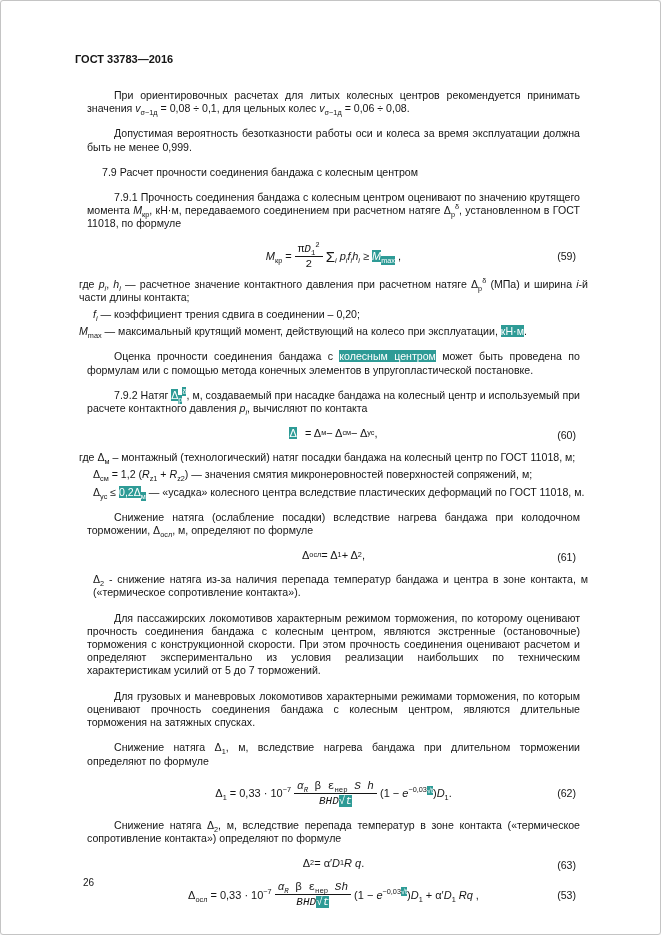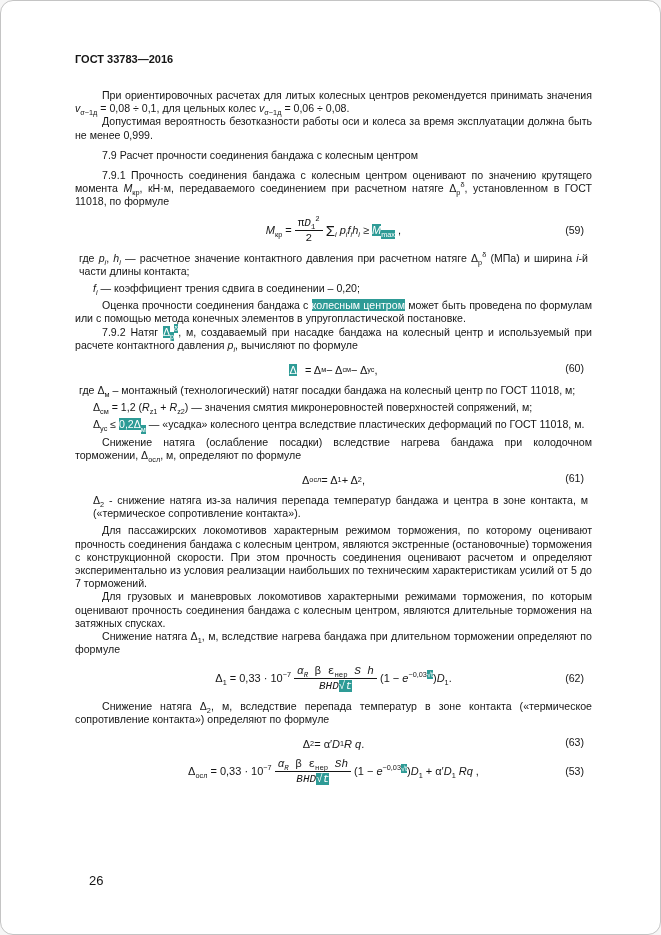--- a/index.html
+++ b/index.html
@@ -1,38 +1,38 @@
 <!DOCTYPE html>
 <html style="--hl: #2e9b96;"><head>
 <meta charset="utf-8">
 <style>
   html,body{margin:0;padding:0;background:#f6f6f6;}
   .page{
     position:relative;width:661px;height:935px;box-sizing:border-box;
-    background:#ffffff;border:1px solid #c4c4c4;border-radius:13px;
+    background:#ffffff;border:1px solid #c4c4c4;border-radius:3px;
     font-family:"Liberation Sans",sans-serif;color:#151515;overflow:hidden;
   }
   .content{position:absolute;left:74px;top:52px;width:517px;}
   .doc-header{font-weight:bold;font-size:11px;margin:0 0 24px 0;}
-  p.body{margin:0;font-size:10.6px;line-height:13.2px;text-align:justify;}
+  p.body{margin:12px;font-size:10.6px;line-height:13.2px;text-align:justify;}
   .indent{text-indent:27px;}
   .section-heading{font-weight:normal;font-size:10.6px;line-height:13.2px;margin:7px 0;text-indent:27px;}
   sub,sup{font-size:7.3px;line-height:0;}
   .it{font-style:italic;}
   .hl{background:var(--hl,#2e9b96);color:#ffffff;}
   .big{font-size:15px;vertical-align:-2px;}
-  .formula{position:relative;display:flex;align-items:flex-end;justify-content:center;margin:8px 0;font-size:11px;min-height:16px;}
+  .formula{position:relative;display:flex;align-items:flex-start;justify-content:center;margin:8px 0;font-size:11px;min-height:16px;}
   .f-body{display:inline-flex;align-items:center;}
-  .f-num{position:absolute;right:8px;top:50%;transform:translateY(-50%);font-size:10.6px;}
+  .f-num{position:absolute;right:16px;top:50%;transform:translateY(-50%);font-size:10.6px;}
   .frac{display:inline-block;vertical-align:middle;text-align:center;margin:0 3px;font-family:Liberation Mono, monospace;}
   .frac .num{display:block;border-bottom:1px solid #151515;padding:0 3px 1px 3px;}
   .frac .den{display:block;padding:1px 3px 0 3px;}
   p.gde{margin:4px;font-size:10.6px;line-height:13.2px;text-align:justify;}
   .ind1{padding-left:14px;}
-  .footer{position:absolute;left:88px;bottom:46px;font-size:13px;}
+  .footer{position:absolute;left:82px;bottom:46px;font-size:10px;}
 </style>
 </head>
 <body>
 
 <div class="page">
   <div class="content">
 
     <div class="doc-header">ГОСТ 33783—2016</div>
 
     <p class="body indent"><span>При ориентировочных расчетах для литых колесных центров рекомендуется принимать значения </span><span class="it">v</span><sub>σ−1д</sub><span> = 0,08 ÷ 0,1, для цельных колес </span><span class="it">v</span><sub>σ−1д</sub><span> = 0,06 ÷ 0,08.</span></p>
@@ -49,23 +49,24 @@
             <span class="num"><span>π</span><span class="it">D</span><sub>1</sub><sup>2</sup></span>
             <span class="den"><span>2</span></span>
           </span>
           <span><span> </span><span class="big">Σ</span><sub class="it">i</sub><span> </span><span class="it">p</span><sub class="it">i</sub><span class="it">f</span><sub class="it">i</sub><span class="it">h</span><sub class="it">i</sub><span> ≥ </span><span class="it hl">M</span><sub class="hl">max</sub><span> ,</span></span>
         </span>
       <span class="f-num">(59)</span>
     </div>
 
     <p class="gde"><span>где </span><span class="it">p</span><sub class="it">i</sub><span>, </span><span class="it">h</span><sub class="it">i</sub><span> — расчетное значение контактного давления при расчетном натяге </span><span>Δ</span><sub>р</sub><sup>δ</sup><span> (МПа) и ширина </span><span class="it">i</span><span>-й части длины контакта;</span></p>
     <p class="gde ind1"><span class="it">f</span><sub class="it">i</sub><span> — коэффициент трения сдвига в соединении – 0,20;</span></p>
+    <p class="gde"><span class="it">M</span><sub>max</sub><span> — максимальный крутящий момент, действующий на колесо при эксплуатации, </span><span class="hl">кН·м</span><span>.</span></p>
 
     <p class="body indent"><span>Оценка прочности соединения бандажа с </span><span class="hl">колесным центром</span><span> может быть проведена по формулам или с помощью метода конечных элементов в упругопластической постановке.</span></p>
-    <p class="body indent"><span>7.9.2 Натяг </span><span class="hl">Δ</span><sub class="hl">р</sub><sup class="hl">δ</sup><span>, м, создаваемый при насадке бандажа на колесный центр и используемый при расчете контактного давления </span><span class="it">p</span><sub class="it">i</sub><span>, вычисляют по формуле</span></p>
+    <p class="body indent"><span>7.9.2 Натяг </span><span class="hl">Δ</span><sub class="hl">р</sub><sup class="hl">δ</sup><span>, м, создаваемый при насадке бандажа на колесный центр и используемый при расчете контактного давления </span><span class="it">p</span><sub class="it">i</sub><span>, вычисляют по контакта</span></p>
 
     <div class="formula">
       <span class="f-body">
           <span class="hl">Δ</span>
           <sub class="hl">р</sub>
           <sup class="hl">δ</sup>
           <span> = Δ</span>
           <sub>м</sub>
           <span> − Δ</span>
           <sub>см</sub>

